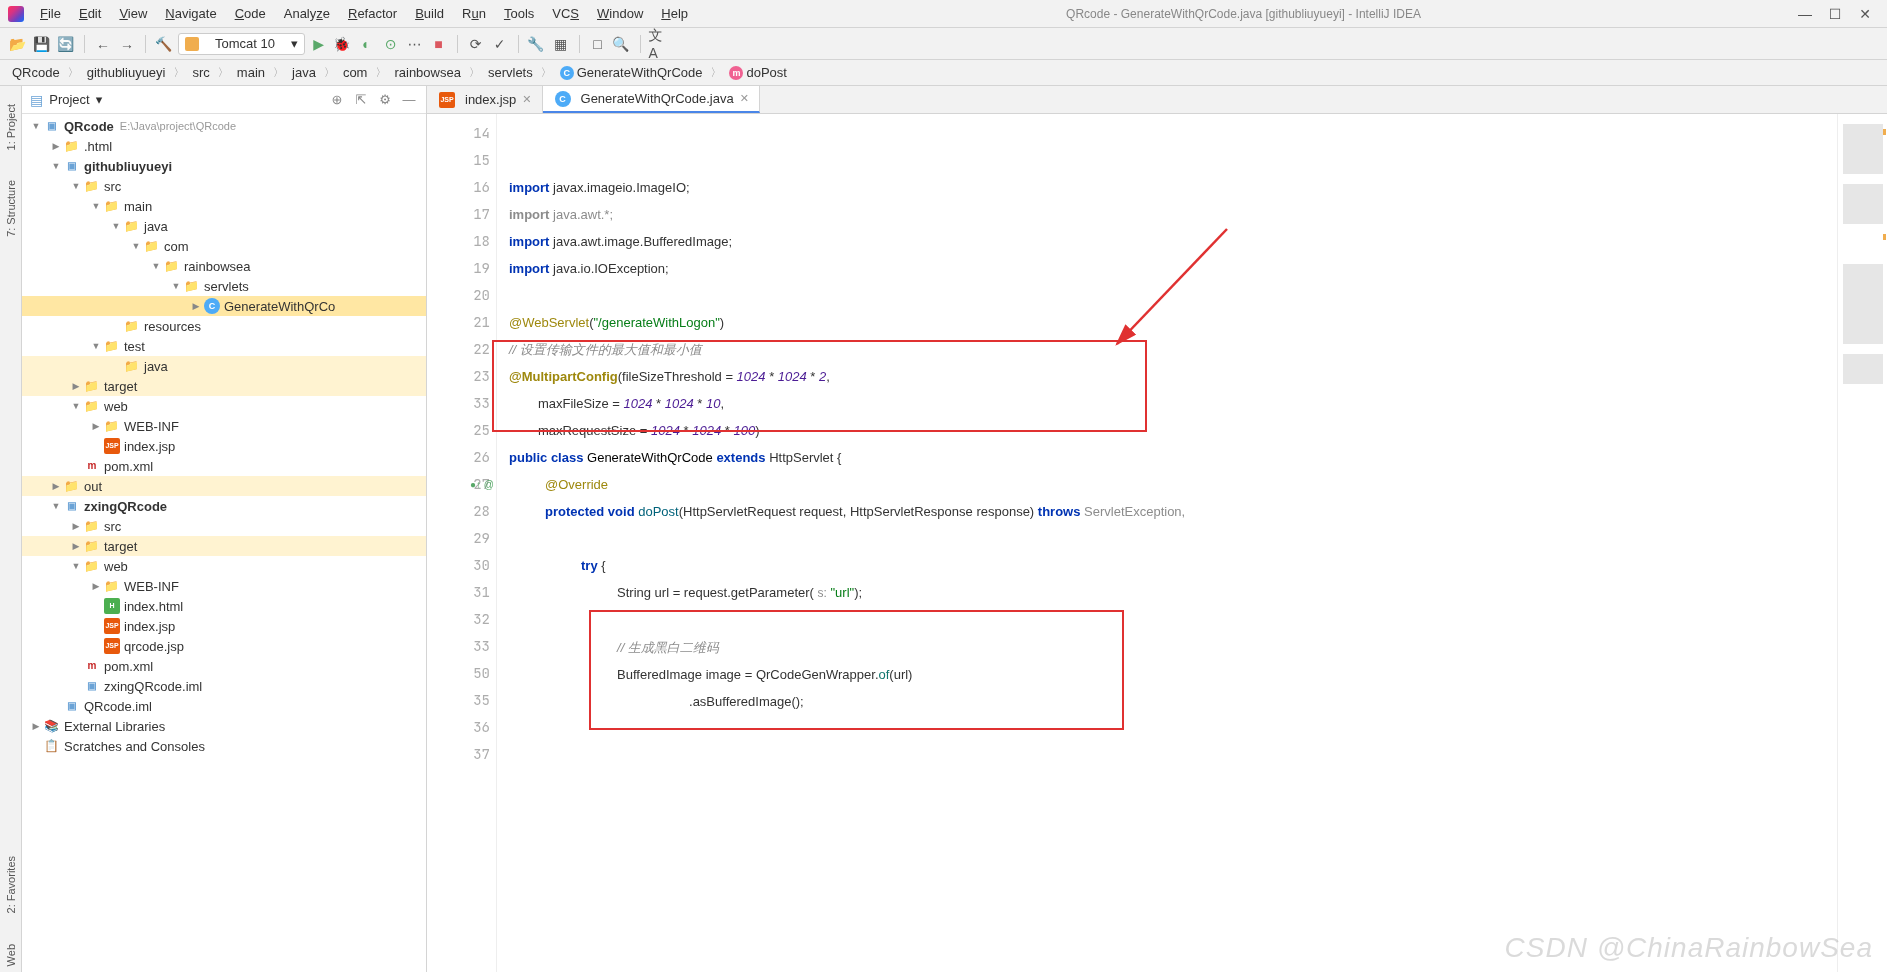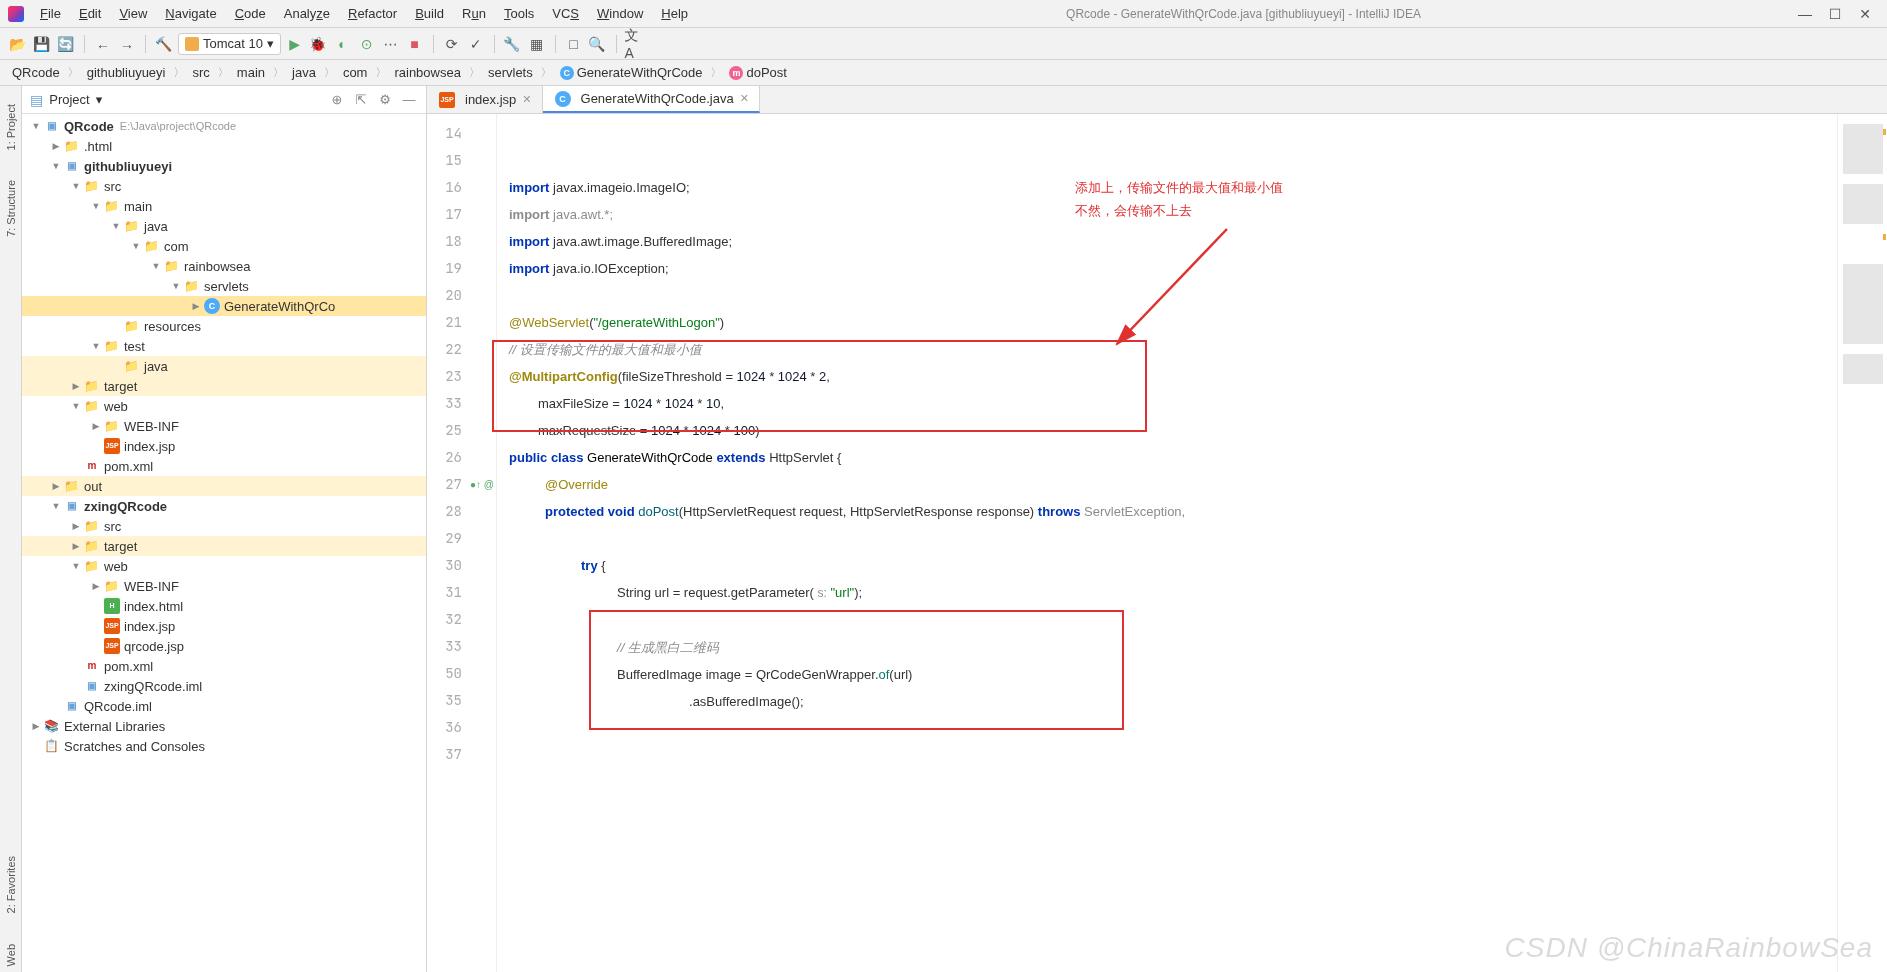--- a/index.html
+++ b/index.html
@@ -6,21 +6,21 @@
 body { background:#fff; color:#333; width:1887px; height:972px; overflow:hidden; position:relative; }
 .menubar { display:flex; align-items:center; height:28px; padding:0 8px; background:#f2f2f2; border-bottom:1px solid #d4d4d4; gap:2px; }
 .menubar .app-icon { width:16px; height:16px; background:linear-gradient(135deg,#fe315d,#d63384,#6f42c1,#0d6efd); border-radius:3px; margin-right:6px; }
 .menubar .menu-item { padding:2px 8px; cursor:pointer; }
 .menubar .menu-item u { text-decoration:underline; }
 .menubar .title { flex:1; text-align:center; color:#888; font-size:12px; }
 .menubar .win-btn { width:28px; text-align:center; color:#555; font-size:14px; cursor:pointer; }
 .toolbar { display:flex; align-items:center; height:32px; padding:0 8px; background:#f2f2f2; border-bottom:1px solid #d4d4d4; gap:4px; }
 .tb-btn { width:20px; height:20px; display:flex; align-items:center; justify-content:center; color:#555; font-size:14px; cursor:pointer; }
 .tb-sep { width:1px; height:18px; background:#ccc; margin:0 4px; }
-.run-config { display:flex; align-items:center; gap:4px; padding:0 6px; border:1px solid #ccc; border-radius:3px; height:22px; background:#fff; cursor:pointer; }
+.run-config { display:flex; align-items:center; gap:16px; padding:0 6px; border:1px solid #ccc; border-radius:3px; height:22px; background:#fff; cursor:pointer; }
 .run-config .tom-icon { width:14px; height:14px; background:#f0ad4e; border-radius:2px; }
 .green { color:#59a869; }
 .red { color:#db5860; }
 .breadcrumb { display:flex; align-items:center; height:26px; padding:0 10px; background:#f2f2f2; border-bottom:1px solid #d4d4d4; font-size:12px; color:#333; }
 .breadcrumb .crumb { cursor:pointer; padding:0 2px; }
 .breadcrumb .sep { color:#999; margin:0 6px; font-size:11px; }
 .crumb-icon-c { display:inline-block; width:14px; height:14px; background:#4dabf7; border-radius:50%; color:#fff; font-size:9px; line-height:14px; text-align:center; font-weight:bold; margin-right:3px; vertical-align:middle; }
 .crumb-icon-m { display:inline-block; width:14px; height:14px; background:#f06292; border-radius:50%; color:#fff; font-size:9px; line-height:14px; text-align:center; font-weight:bold; margin-right:3px; vertical-align:middle; }
 .main { display:flex; height:calc(972px - 28px - 32px - 26px); }
 .side-tabs-left { width:22px; background:#f2f2f2; border-right:1px solid #d4d4d4; display:flex; flex-direction:column; align-items:center; gap:18px; padding-top:12px; }
@@ -45,29 +45,29 @@
 .ficon.html { background:#4caf50; color:#fff; border-radius:2px; font-size:7px; font-weight:bold; }
 .ficon.maven { color:#c62828; font-weight:bold; font-size:10px; }
 .ficon.lib { color:#f0ad4e; }
 .tpath { color:#999; font-size:11px; margin-left:6px; }
 .editor-area { flex:1; display:flex; flex-direction:column; position:relative; }
 .tabs { display:flex; height:28px; border-bottom:1px solid #d4d4d4; background:#f2f2f2; }
 .tab { display:flex; align-items:center; padding:0 10px; gap:6px; border-right:1px solid #d4d4d4; cursor:pointer; font-size:12px; }
 .tab.active { background:#fff; border-bottom:2px solid #4a86e8; }
 .tab-close { color:#999; font-size:11px; cursor:pointer; }
 .editor-body { flex:1; display:flex; overflow:hidden; position:relative; }
-.gutter { width:70px; background:#fff; text-align:right; padding-right:34px; border-right:1px solid #eee; padding-top:6px; position:relative; }
+.gutter { width:70px; background:#fff; text-align:right; padding-right:6px; border-right:1px solid #eee; padding-top:6px; position:relative; }
 .gutter .ln { height:27px; line-height:27px; color:#adadad; font-family:"JetBrains Mono","Consolas",monospace; font-size:14px; }
 .gutmark { position:absolute; right:2px; font-size:10px; color:#59a869; }
 .code { flex:1; padding:6px 0 0 12px; font-family:"JetBrains Mono","Consolas",monospace; font-size:15px; line-height:27px; white-space:pre; position:relative; }
 .k { color:#0033b3; font-weight:bold; }
 .an { color:#9e880d; }
 .anb { color:#9e880d; font-weight:bold; }
 .s { color:#067d17; }
-.n { color:#0f172a; }
+.n { color:#4c1d95;font-style:italic; }
 .c { color:#8c8c8c; font-style:italic; }
 .id { color:#000; }
 .fn { color:#00627a; }
 .st { color:#0f766e; }
 .hl-box1 { position:absolute; border:2px solid #e03131; left:-5px; top:226px; width:655px; height:92px; pointer-events:none; }
 .hl-box2 { position:absolute; border:2px solid #e03131; left:92px; top:496px; width:535px; height:120px; pointer-events:none; }
 .anno-text { position:absolute; left:578px; top:62px; color:#e03131; font-size:15px; font-family:Arial,"Microsoft YaHei",sans-serif; line-height:22px; }
 .anno-arrow { position:absolute; left:610px; top:110px; pointer-events:none; }
 .minimap { width:50px; background:#fff; border-left:1px solid #eee; position:relative; }
 .mm-block { position:absolute; right:4px; width:40px; background:#e6e6e6; }
@@ -398,21 +398,20 @@
             <span>String url = request.getParameter( </span><span style="color:#8c8c8c;font-size:12px">s:</span><span class="s"> "url"</span><span>);</span>
 <span> </span>
             <span class="c">// 生成黑白二维码</span>
             <span>BufferedImage image = QrCodeGenWrapper.</span><span class="st">of</span><span>(url)</span>
                     <span>.asBufferedImage();</span>
 <span> </span>
 <span> </span>
 <span> </span>
         <div class="hl-box1"></div>
         <div class="hl-box2"></div>
-        <div class="anno-text"><span>添加上，传输文件的最大值和最小值</span><br><span>不然，会传输不上去</span></div>
         <svg class="anno-arrow" width="150" height="130">
             <defs>
               <marker id="ah" markerWidth="10" markerHeight="10" refX="8" refY="3" orient="auto">
                 <path d="M0,0 L0,6 L9,3 z" fill="#e03131"></path>
               </marker>
             </defs>
             <line x1="120" y1="5" x2="10" y2="120" stroke="#e03131" stroke-width="2.5" marker-end="url(#ah)"></line>
           </svg>
       </div>
       <div class="minimap">

